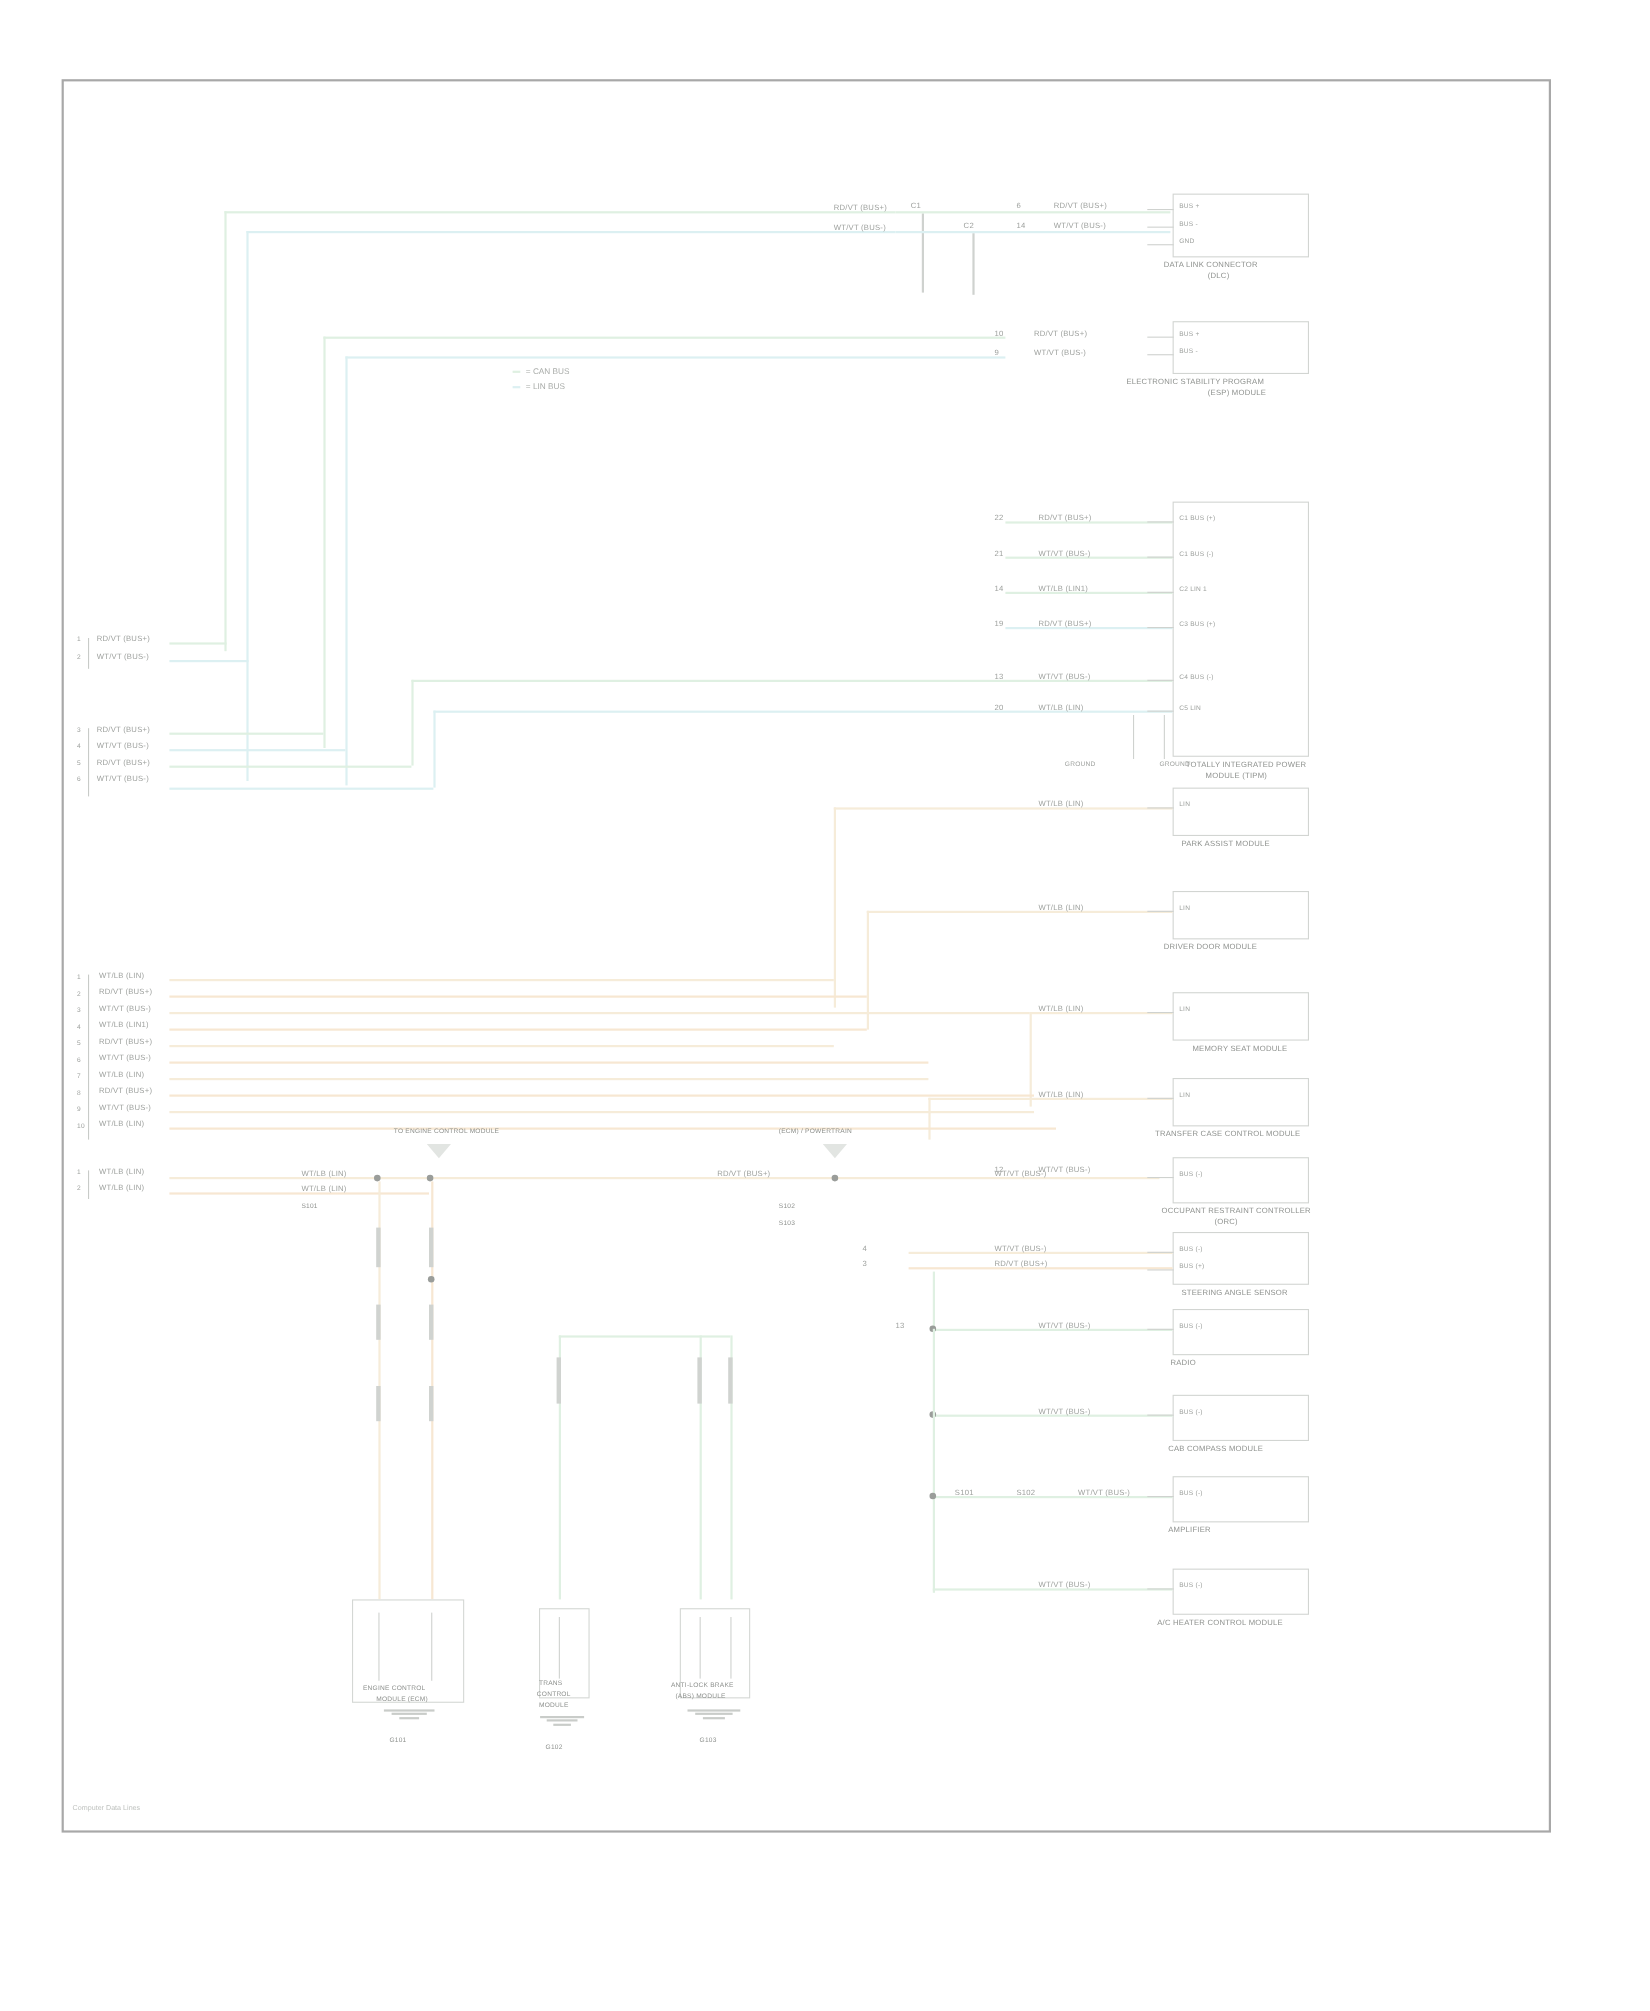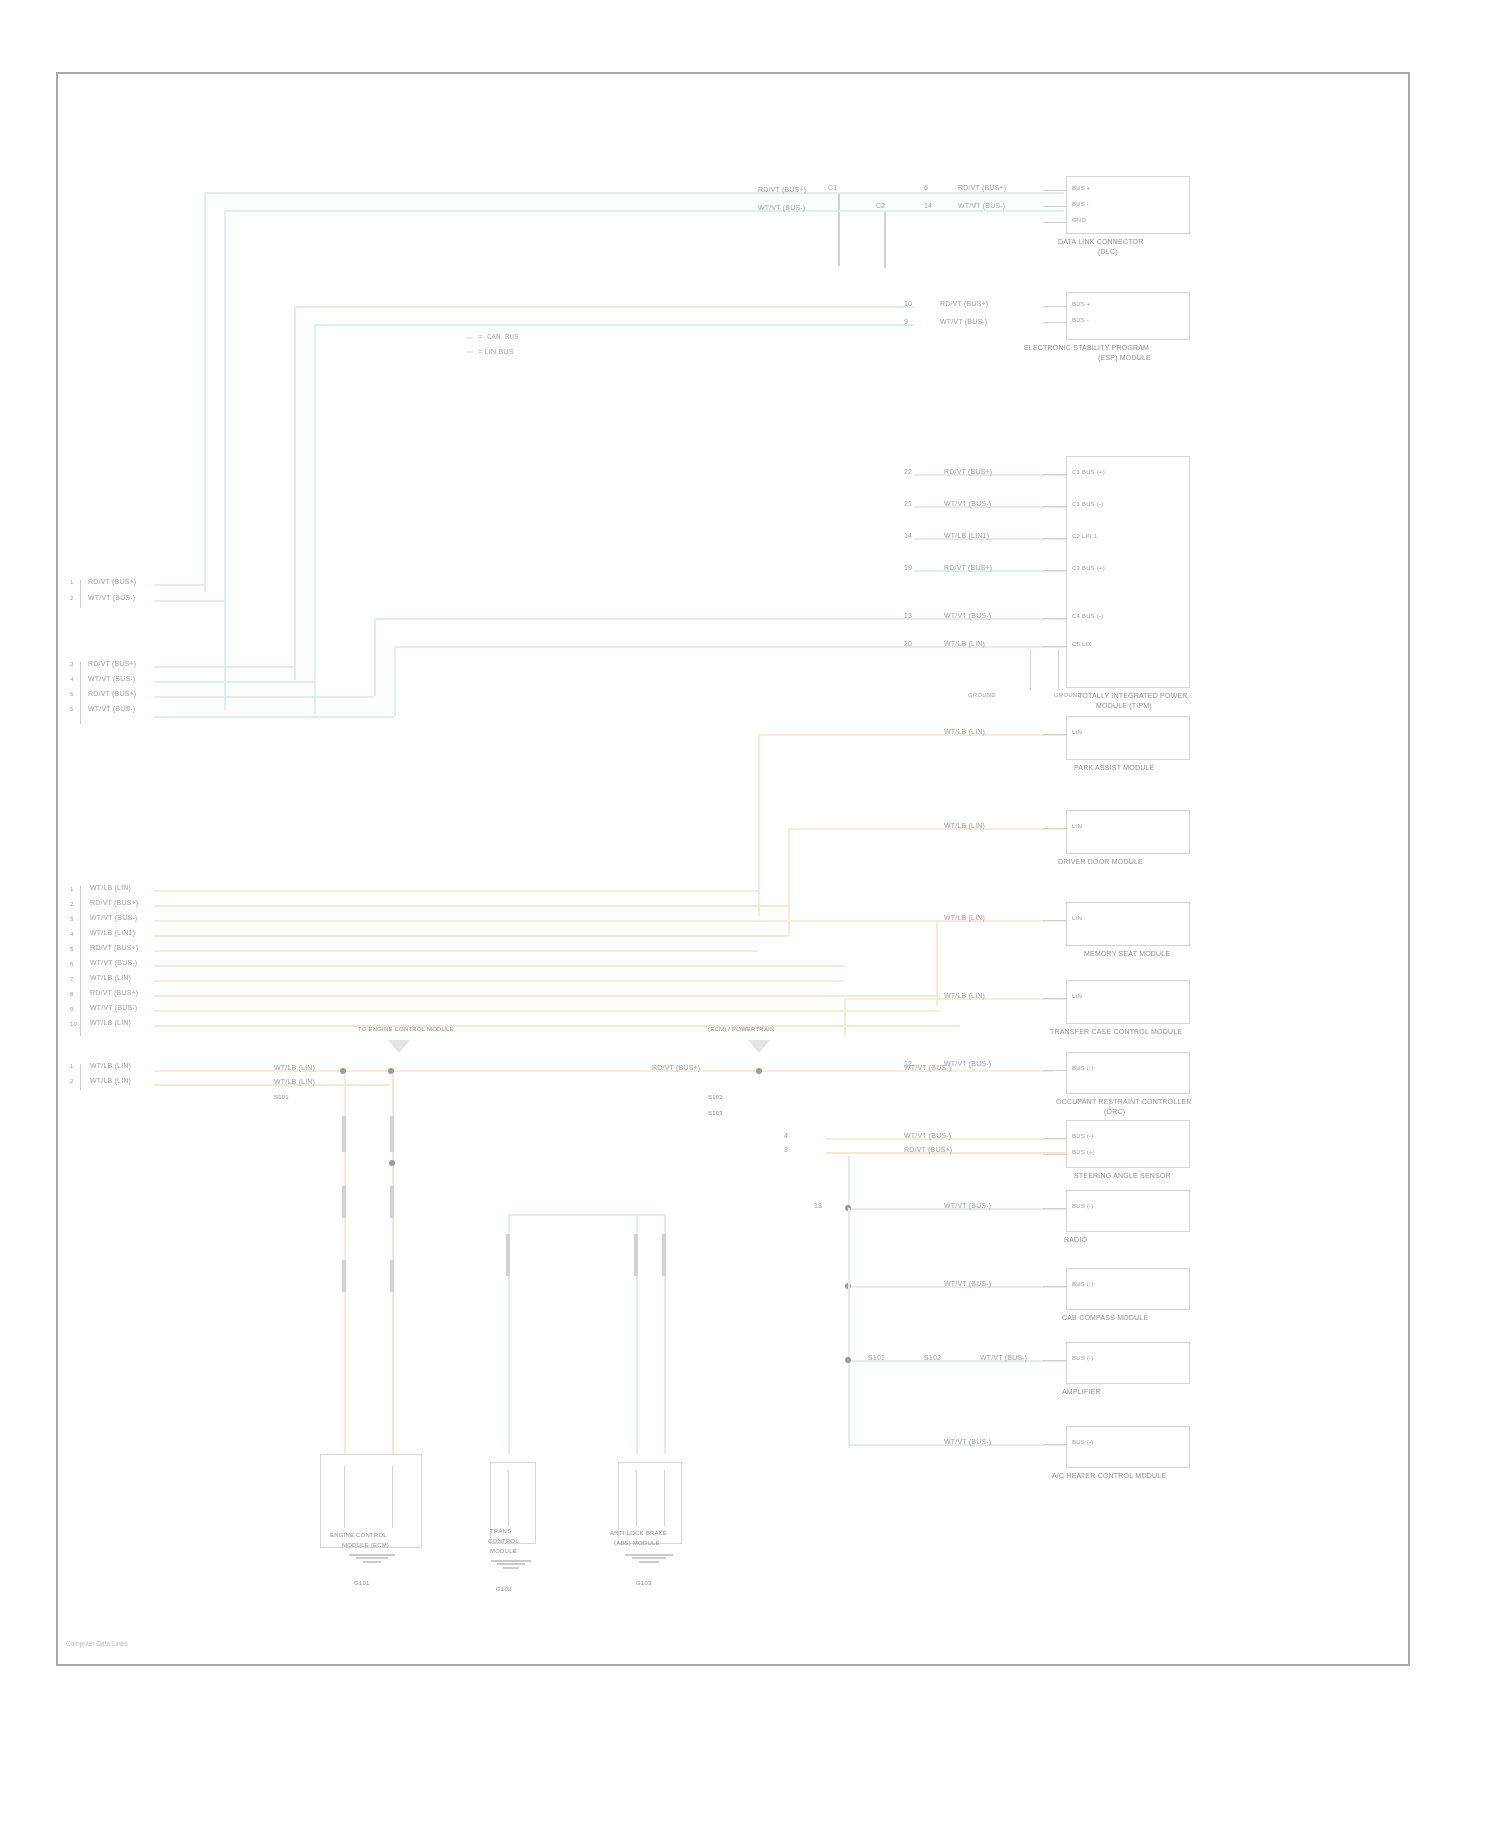--- a/index.html
+++ b/index.html
@@ -57,21 +57,21 @@
 
   .footer{position:absolute;color:#bfc2bf;font-size:6.5px;filter:blur(.4px);
           white-space:nowrap;}
 </style>
 </head>
 <body>
 
 <div id="page">
   <div id="frame">
 
-    <div class="note" style="left:420px;top:258px;font-family:Liberation Mono, monospace;">= CAN BUS</div>
+    <div class="note" style="left:420px;top:258px;">= CAN BUS</div>
     <div class="note" style="left:420px;top:272px;">= LIN BUS</div>
     <div style="position:absolute;left:408px;top:263px;width:7px;height:2px;background:#dff0e2;"></div>
     <div style="position:absolute;left:408px;top:277px;width:7px;height:2px;background:#dcf0f2;"></div>
 
     <div class="w wh" style="left:146px;top:118px;width:610px;background:#dff0e2;"></div>
     <div class="w wv" style="left:146px;top:118px;height:400px;background:#dff0e2;"></div>
 
     <div class="w wh" style="left:166px;top:136px;width:590px;background:#dcf0f2;"></div>
     <div class="w wv" style="left:166px;top:136px;height:500px;background:#dcf0f2;"></div>
 

